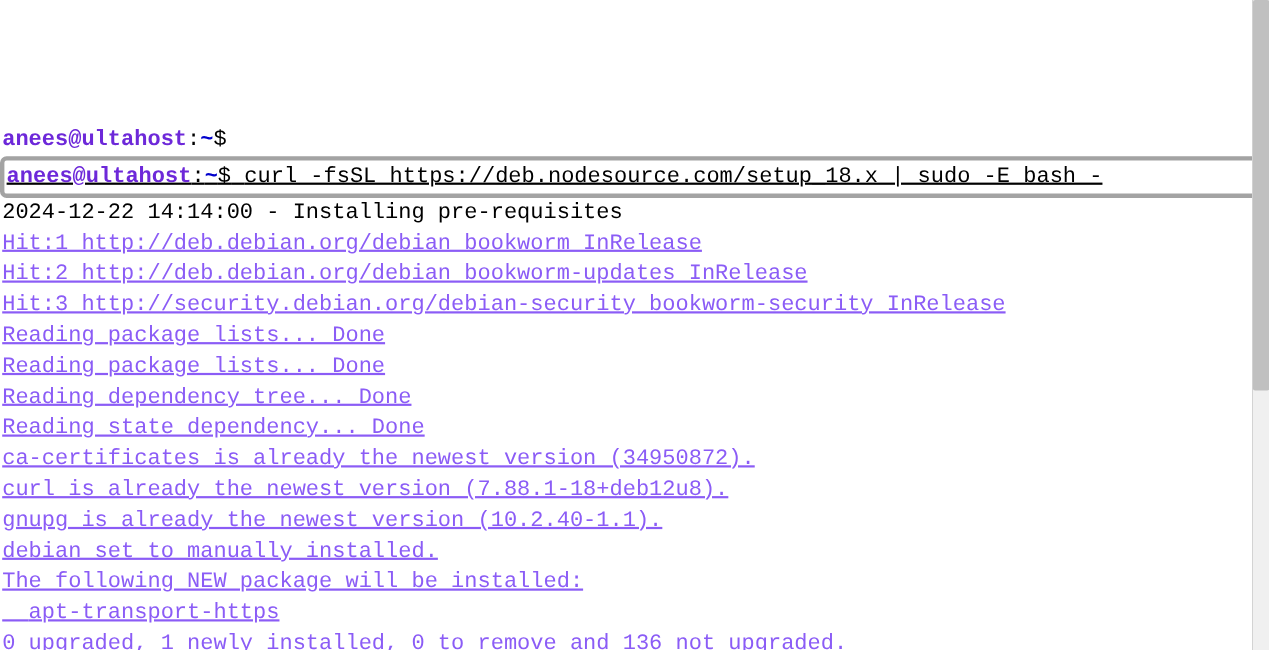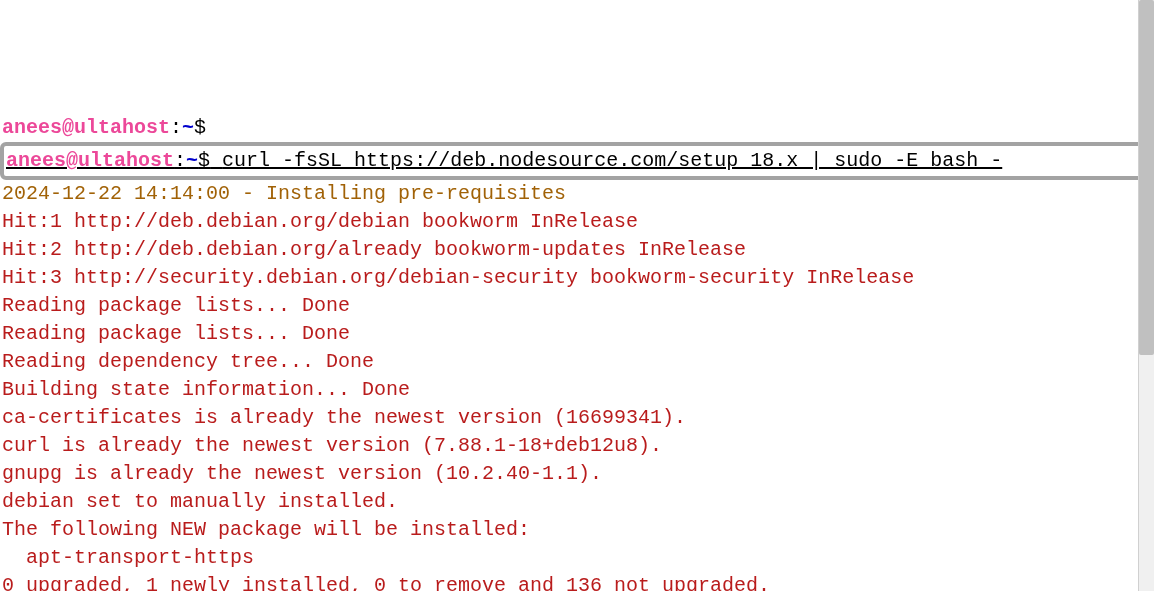--- a/index.html
+++ b/index.html
@@ -14,21 +14,21 @@
       color: #000000;
       line-height: 1.4;
       padding: 2px;
       white-space: pre-wrap;
       word-break: break-all;
     }
     .terminal {
       width: 100%;
     }
     .prompt-user {
-      color: #ec4899;
+      color: #6d28d9;
       font-weight: bold;
     }
     .prompt-colon {
       color: #000000;
     }
     .prompt-path {
       color: #0000cd;
       font-weight: bold;
     }
     .prompt-dollar {
@@ -37,24 +37,25 @@
     .highlighted-box {
       border: 4px solid #a3a3a3;
       border-radius: 6px;
       padding: 1px 2px;
       margin: 0 -2px;
       display: inline-block;
       width: calc(100% + 4px);
       text-decoration: underline;
     }
     .status-line {
-      color: #a16207;
+      color: #000000;
     }
     .output-line {
-      color: #b91c1c;
+      color: #8b5cf6;
+      text-decoration: underline;
     }
     .scrollbar-track {
       position: fixed;
       right: 0;
       top: 0;
       bottom: 0;
       width: 16px;
       background: #f0f0f0;
       border-left: 1px solid #d0d0d0;
     }
@@ -69,27 +70,27 @@
   </style>
 </head>
 <body>
 
 
 
 <div class="terminal"><span><span class="prompt-user">anees@ultahost</span><span class="prompt-colon">:</span><span class="prompt-path">~</span><span class="prompt-dollar">$</span></span>
 <span class="highlighted-box"><span class="prompt-user">anees@ultahost</span><span class="prompt-colon">:</span><span class="prompt-path">~</span><span class="prompt-dollar">$</span> <span>curl -fsSL https://deb.nodesource.com/setup_18.x | sudo -E bash -</span></span>
 <span class="status-line">2024-12-22 14:14:00 - Installing pre-requisites</span>
 <span class="output-line">Hit:1 http://deb.debian.org/debian bookworm InRelease</span>
-<span class="output-line">Hit:2 http://deb.debian.org/already bookworm-updates InRelease</span>
+<span class="output-line">Hit:2 http://deb.debian.org/debian bookworm-updates InRelease</span>
 <span class="output-line">Hit:3 http://security.debian.org/debian-security bookworm-security InRelease</span>
 <span class="output-line">Reading package lists... Done</span>
 <span class="output-line">Reading package lists... Done</span>
 <span class="output-line">Reading dependency tree... Done</span>
-<span class="output-line">Building state information... Done</span>
-<span class="output-line">ca-certificates is already the newest version (16699341).</span>
+<span class="output-line">Reading state dependency... Done</span>
+<span class="output-line">ca-certificates is already the newest version (34950872).</span>
 <span class="output-line">curl is already the newest version (7.88.1-18+deb12u8).</span>
 <span class="output-line">gnupg is already the newest version (10.2.40-1.1).</span>
 <span class="output-line">debian set to manually installed.</span>
 <span class="output-line">The following NEW package will be installed:</span>
 <span class="output-line">  apt-transport-https</span>
 <span class="output-line">0 upgraded, 1 newly installed, 0 to remove and 136 not upgraded.</span></div>
 
 <div class="scrollbar-track">
   <div class="scrollbar-thumb"></div>
 </div>

